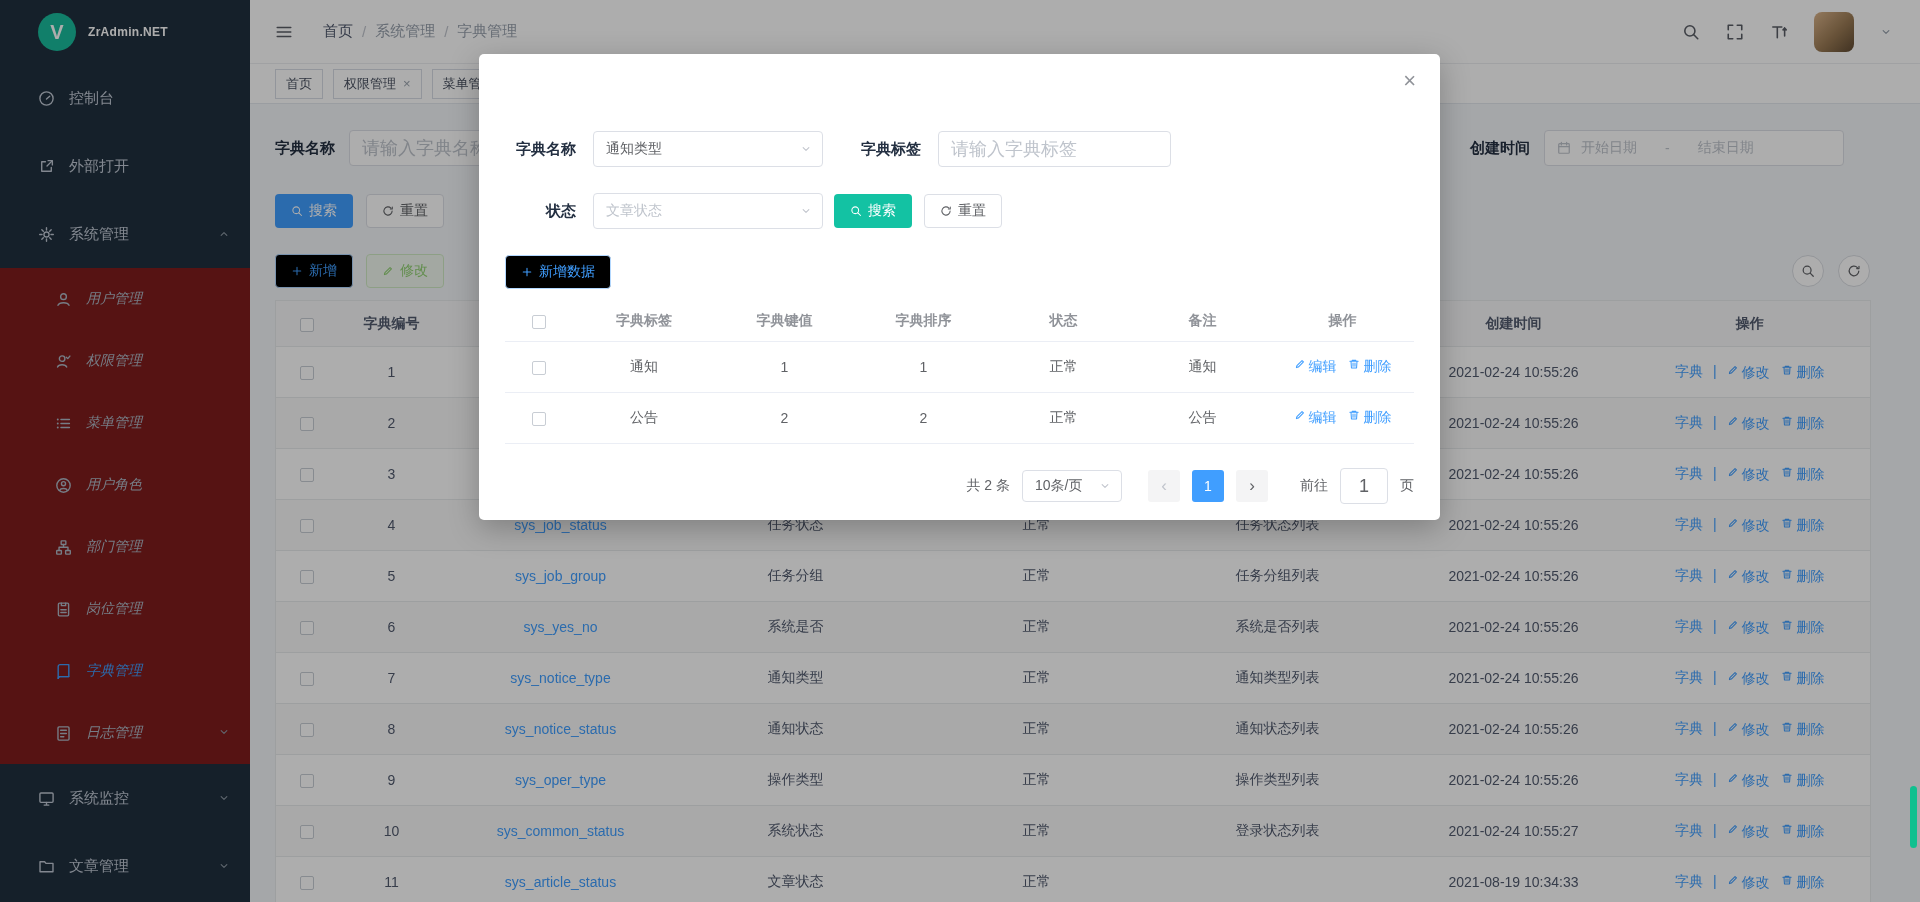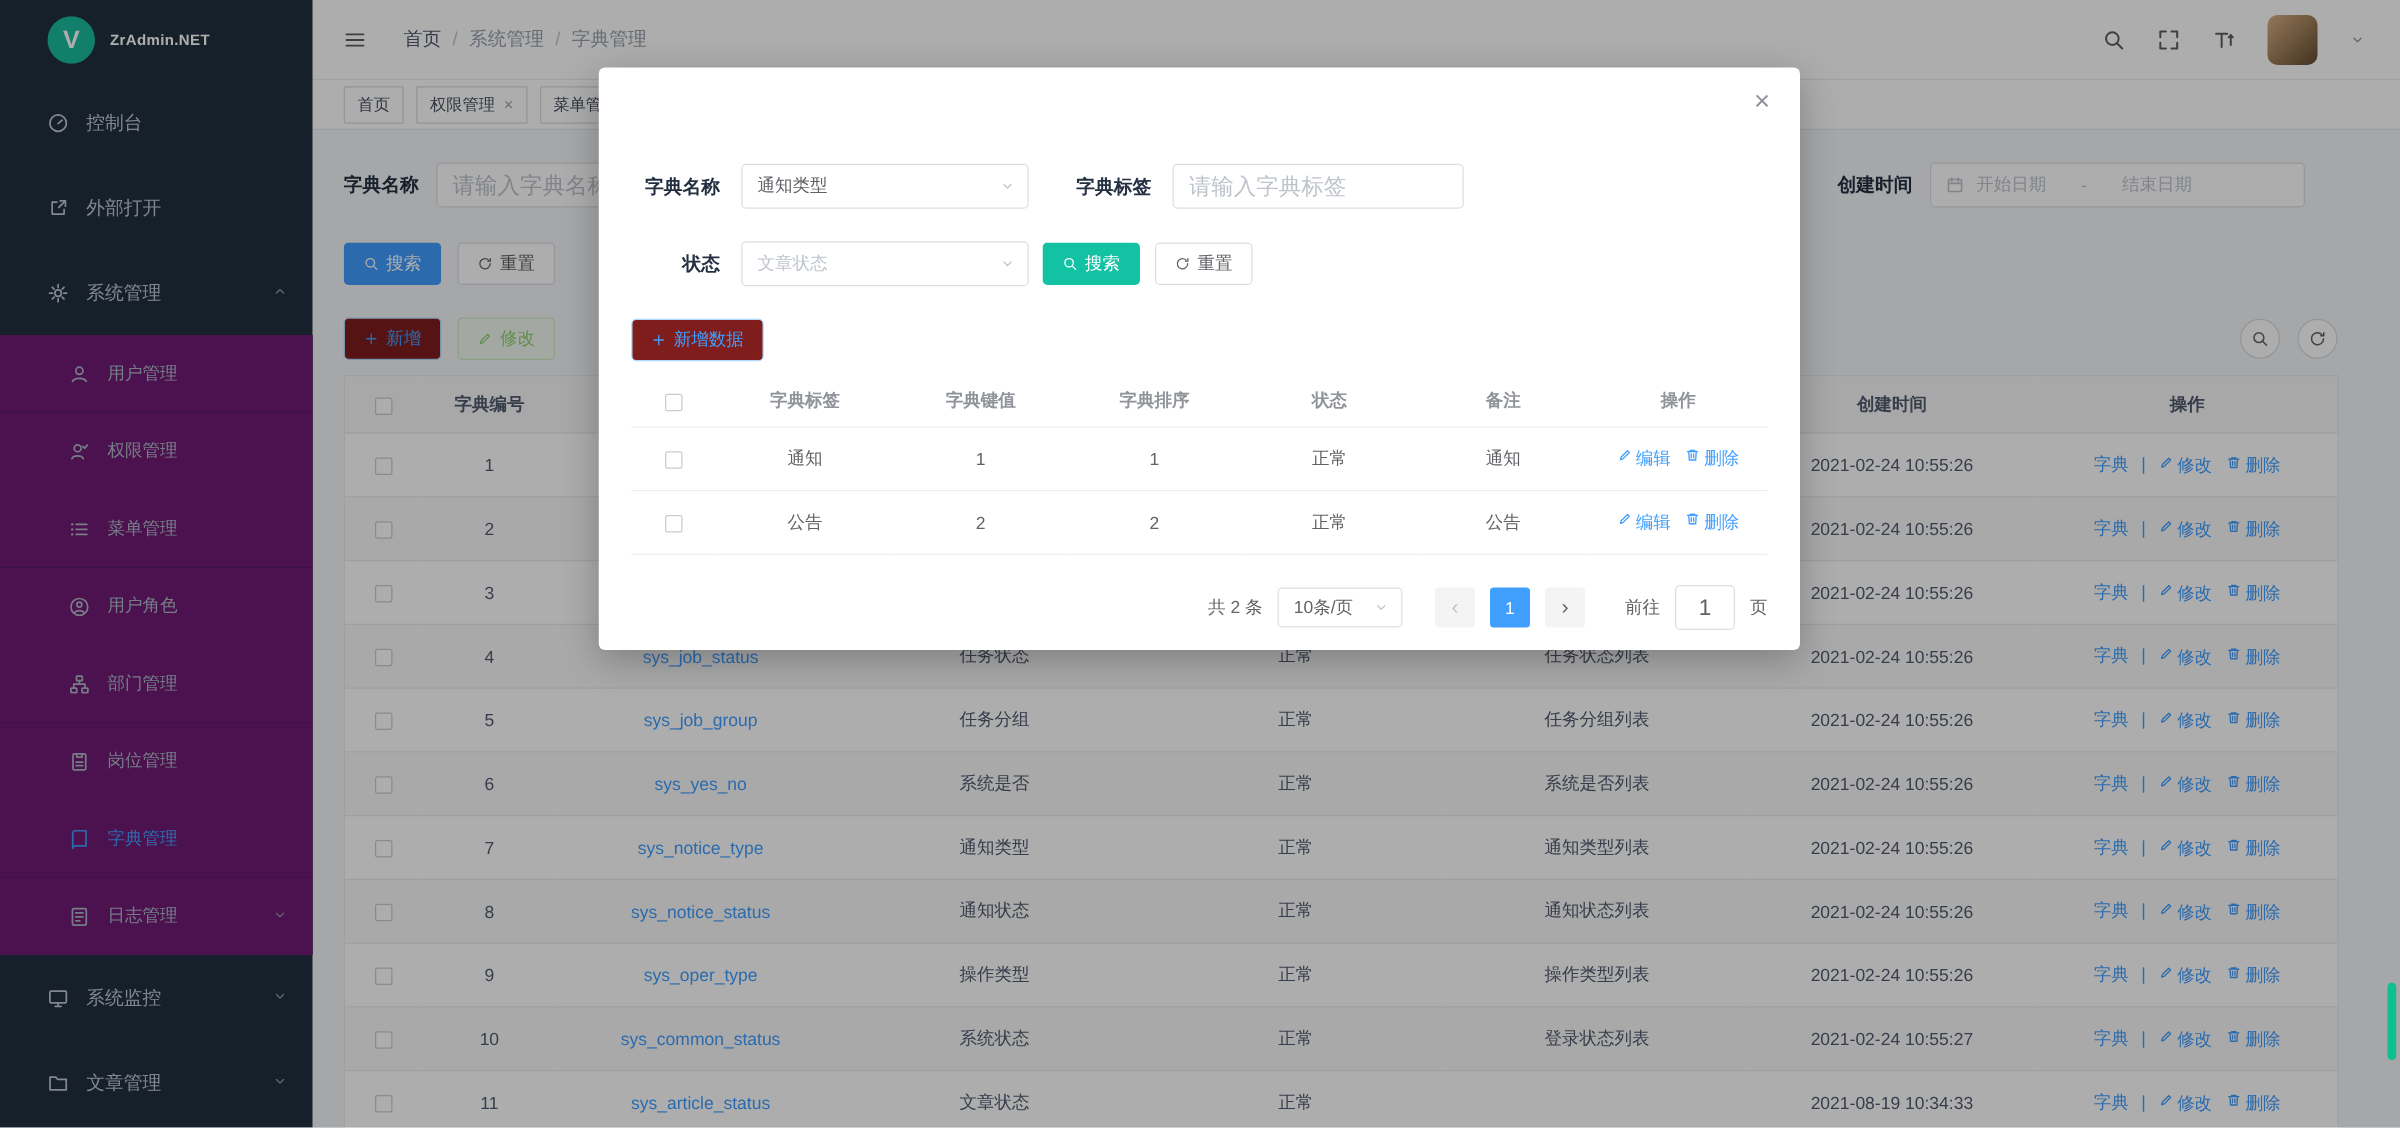--- a/index.html
+++ b/index.html
@@ -13,21 +13,21 @@
   svg.ic.sm { width:12px; height:12px; }
   svg.ic.lg { width:18px; height:18px; }
 
   
   .sidebar { position:absolute; left:0; top:0; width:250px; height:902px; background:#20303e; z-index:10; }
   .logo-row { height:64px; display:flex; align-items:center; padding-left:38px; gap:12px; }
   .logo-badge { width:38px; height:38px; border-radius:50%; background:#1abc9c; color:#fff; font-weight:bold; font-size:20px; display:flex; align-items:center; justify-content:center; }
   .logo-text { color:#fff; font-size:12px; font-weight:bold; letter-spacing:.3px; }
   .menu-item { height:68px; display:flex; align-items:center; gap:14px; padding:0 20px 0 38px; color:#c0c8d4; font-size:15px; cursor:pointer; }
   .submenu { background:#1b2936; }
-  .menu-item.sub { height:62px; padding-left:55px; font-size:14px; color:#aeb9c6; background:#701a75; }
+  .menu-item.sub { height:62px; padding-left:55px; font-size:14px; color:#aeb9c6; background:#7f1d1d;font-style:italic; }
   .menu-item.active { color:#409eff; }
   .menu-item .chev { margin-left:auto; color:#8f9aa6; }
   .menu-item svg.mic { width:17px; height:17px; fill:none; stroke:currentColor; stroke-width:1.3; stroke-linecap:round; stroke-linejoin:round; flex:none; }
 
   
   .main { margin-left:250px; height:902px; display:flex; flex-direction:column;border-radius:28px; }
   .navbar { height:64px; background:#fff; display:flex; align-items:center; padding:0 28px 0 25px; border-bottom:1px solid #eef0f3; }
   .nav-icon { color:#5a5e66; cursor:pointer; display:flex; align-items:center; }
   .breadcrumb { margin-left:30px; display:flex; align-items:center; gap:9px; font-size:15px; }
   .crumb-first { color:#515a6e; }
@@ -50,21 +50,21 @@
   .filter-input { width:200px; }
   .date-group { position:absolute; left:1195px; top:0; display:flex; align-items:center; }
   .date-box { width:300px; height:36px; border:1px solid #dcdfe6; border-radius:4px; background:#fff; display:flex; align-items:center; padding:0 12px; gap:10px; color:#bfc4cc; cursor:pointer; }
   .date-sep { margin:0 18px; color:#bfc4cc; }
 
   .btn-row { margin-top:28px; display:flex; gap:13px; }
   .btn { height:34px; border-radius:4px; padding:0 15px; display:inline-flex; align-items:center; gap:6px; font-size:14px; cursor:pointer; border:1px solid transparent; white-space:nowrap; }
   .btn-primary { background:#409eff; color:#fff; }
   .btn-teal { background:#13c2a3; color:#fff; }
   .btn-default { background:#fff; border-color:#dcdfe6; color:#606266; }
-  .btn-plain-blue { background:#7f1d1d; border-color:#b3d8ff; color:#409eff; }
+  .btn-plain-blue { background:#000000; border-color:#b3d8ff; color:#409eff; }
   .btn-plain-green { background:#f0f9eb; border-color:#c2e7b0; color:#67c23a; opacity:.7; }
 
   .toolbar-row { margin-top:26px; display:flex; align-items:center; gap:13px; }
   .tool-icons { margin-left:auto; display:flex; gap:14px; }
   .circle-btn { width:32px; height:32px; border-radius:50%; border:1px solid #d9dde2; background:#fff; color:#606266; display:flex; align-items:center; justify-content:center; cursor:pointer; }
 
   table.grid { margin-top:12px; width:100%; border-collapse:collapse; table-layout:fixed; background:#fff; font-size:14px; color:#515a6e; border:1px solid #e8eaec; }
   table.grid th { background:#f8f8f9; height:46px; font-weight:bold; color:#515a6e; text-align:center; border-bottom:1px solid #e8eaec; }
   table.grid td { height:51px; text-align:center; border-bottom:1px solid #e8eaec; overflow:hidden; white-space:nowrap; }
   table.grid tbody tr:nth-of-type(even) td { background:#fafafa; }

